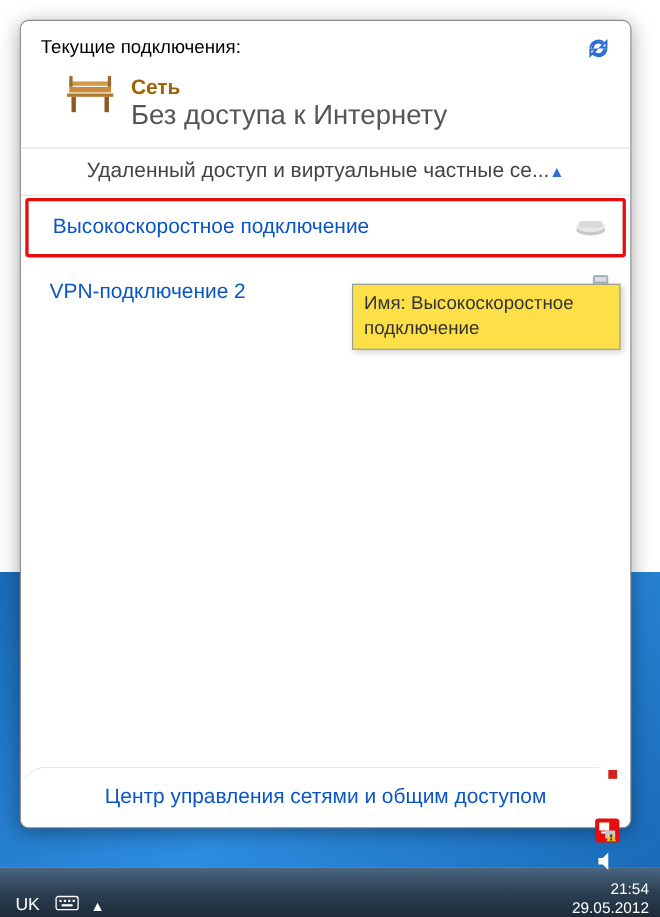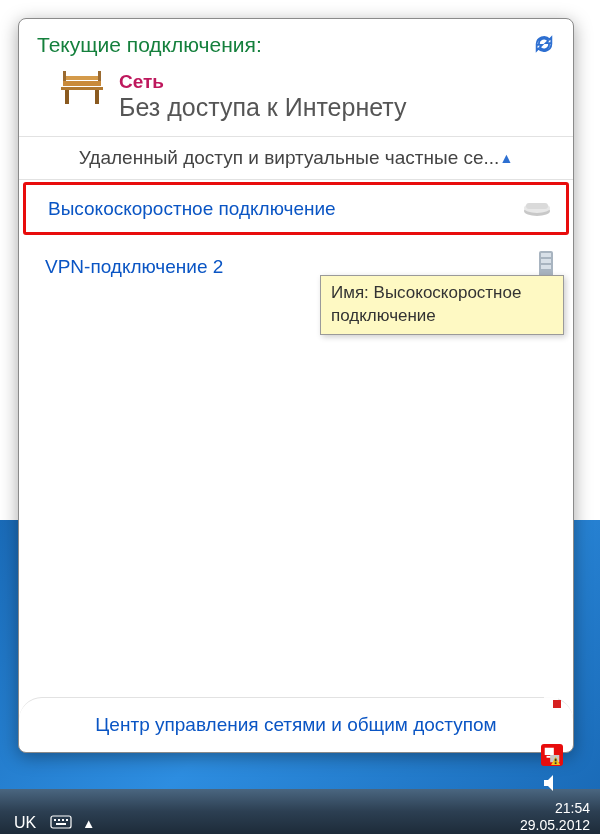--- a/index.html
+++ b/index.html
@@ -32,36 +32,36 @@
       display: flex;
       flex-direction: column;
     }
     .flyout-header {
       padding: 14px 18px 10px 18px;
       display: flex;
       align-items: flex-start;
       justify-content: space-between;
     }
     .flyout-title {
-      font-size: 21px;
-      color: #15803d;
+      font-size: 17px;
+      color: #000000;
     }
     .refresh-icon {
       width: 22px; height: 22px;
       color: #2d6fd1;
       cursor: pointer;
     }
     .net-row {
       display: flex;
       align-items: flex-start;
       padding: 4px 18px 14px 40px;
       gap: 14px;
     }
     .bench-icon svg { width: 46px; height: 36px; }
-    .net-name { font-size: 19px; font-weight: 700; color: #be185d; }
+    .net-name { font-size: 19px; font-weight: 700; color: #a16207; }
     .net-status { font-size: 25px; color: #555; }
     .section-header {
       border-top: 1px solid #e2e2e2;
       border-bottom: 1px solid #e2e2e2;
       padding: 10px 18px;
       font-size: 19px;
       color: #444;
       display: flex;
       justify-content: center;
       align-items: center;
@@ -86,29 +86,28 @@
       padding: 10px 14px 10px 22px;
       gap: 36px;
     }
     .modem-icon svg { width: 30px; height: 22px; }
     .server-icon svg { width: 18px; height: 30px; }
     .tooltip {
       position: absolute;
       top: 258px;
       left: 320px;
       width: 244px;
-      background: #fef9c3;
+      background: #fde047;
       border: 1px solid #9a9a9a;
       padding: 6px 10px;
       font-size: 17px;
       color: #333;
       line-height: 1.35;
       box-shadow: 2px 2px 6px rgba(0,0,0,0.2);
       z-index: 5;
-      margin-top: 17px;
     }
     .flyout-footer {
       border-top: 1px solid #e2e2e2;
       text-align: center;
       padding: 16px 10px;
       border-radius: 23px;
     }
     .footer-link {
       font-size: 19px;
       color: #0a55c4;

